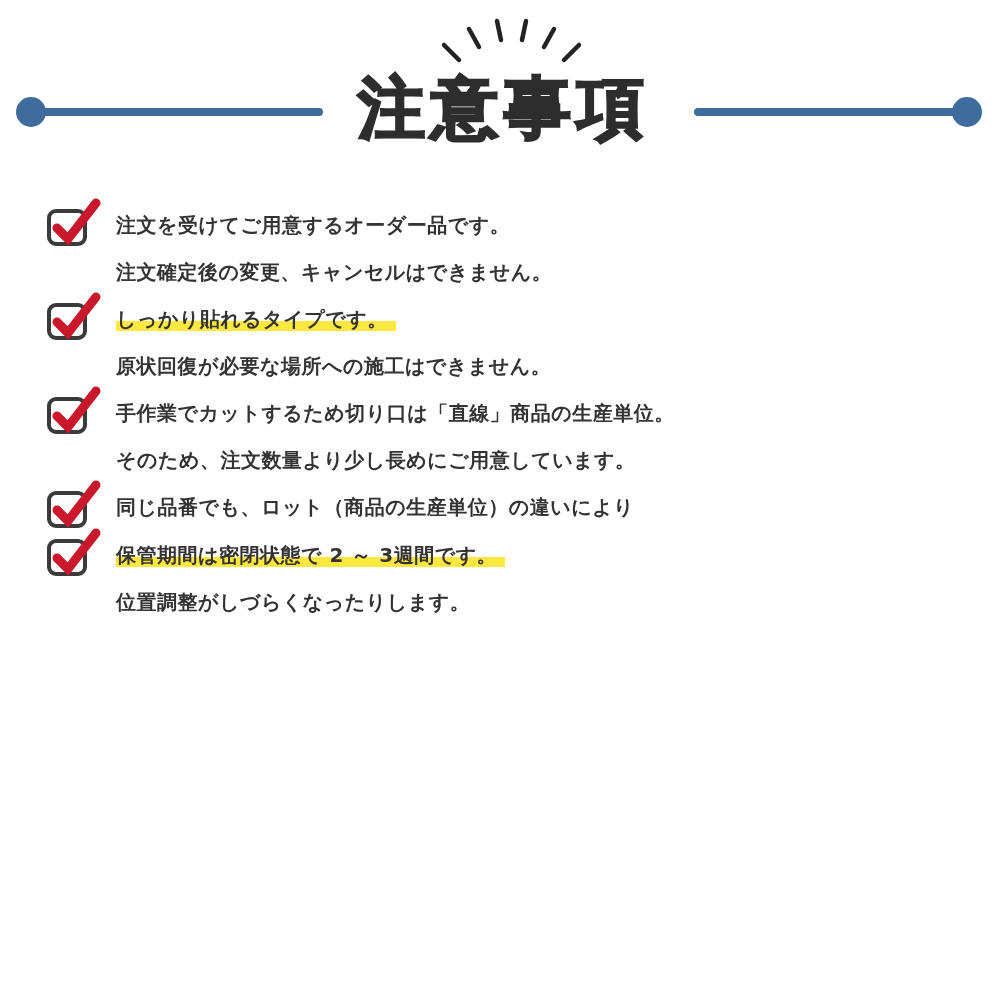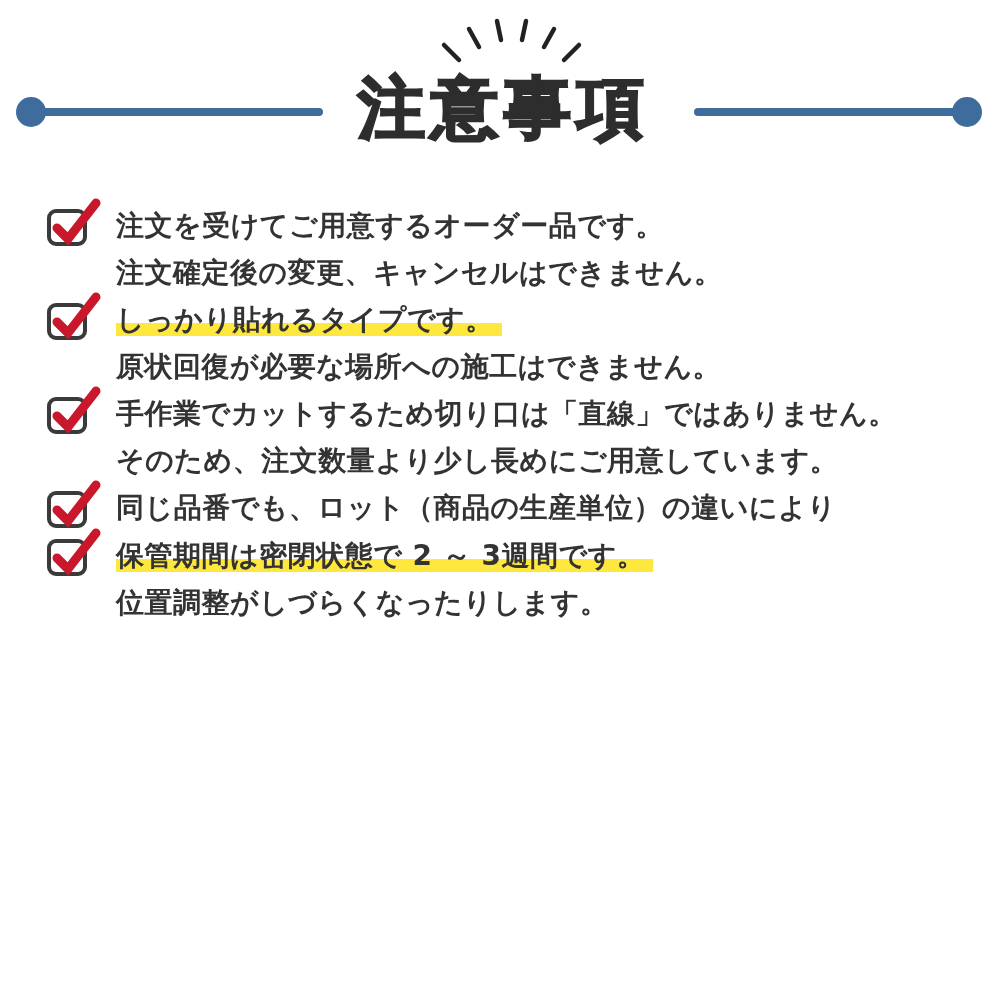--- a/index.html
+++ b/index.html
@@ -63,21 +63,21 @@
   }
   .item.first { margin-top: 6px; }
   .cbx {
     flex: 0 0 auto;
     margin-top: -4px;
     margin-right: 14px;
   }
   .item-text { margin: 0; }
   .item-text p {
     margin: 0;
-    font-size: 28px;
+    font-size: 20px;
     line-height: 47px;
     font-weight: 700;
     letter-spacing: 0.5px;
     color: #333333;
     white-space: nowrap;
   }
   .hl {
     background-image: linear-gradient(to bottom,
       rgba(0,0,0,0) 60%, #ffe83d 60%, #ffe83d 100%, rgba(0,0,0,0) 100%);
     padding-right: 8px;
@@ -130,21 +130,21 @@
       <p>原状回復が必要な場所への施工はできません。</p>
     </div>
   </div>
 
   <div class="item">
     <svg class="cbx" width="56" height="52" viewBox="0 0 56 52">
       <rect x="3" y="13" width="36" height="33" rx="7" fill="none" stroke-width="4" stroke="#3a3a3a"></rect>
       <path d="M11 30 L22 41 L50 5" fill="none" stroke-width="9" stroke-linecap="round" stroke-linejoin="miter" stroke="#c9182b"></path>
     </svg>
     <div class="item-text">
-      <p>手作業でカットするため切り口は「直線」ではありません。</p>
+      <p>手作業でカットするため切り口は「直線」商品の生産単位。</p>
       <p>そのため、注文数量より少し長めにご用意しています。</p>
     </div>
   </div>
 
   <div class="item">
     <svg class="cbx" width="56" height="52" viewBox="0 0 56 52">
       <rect x="3" y="13" width="36" height="33" rx="7" fill="none" stroke-width="4" stroke="#3a3a3a"></rect>
       <path d="M11 30 L22 41 L50 5" fill="none" stroke-width="9" stroke-linecap="round" stroke-linejoin="miter" stroke="#c9182b"></path>
     </svg>
     <div class="item-text">

